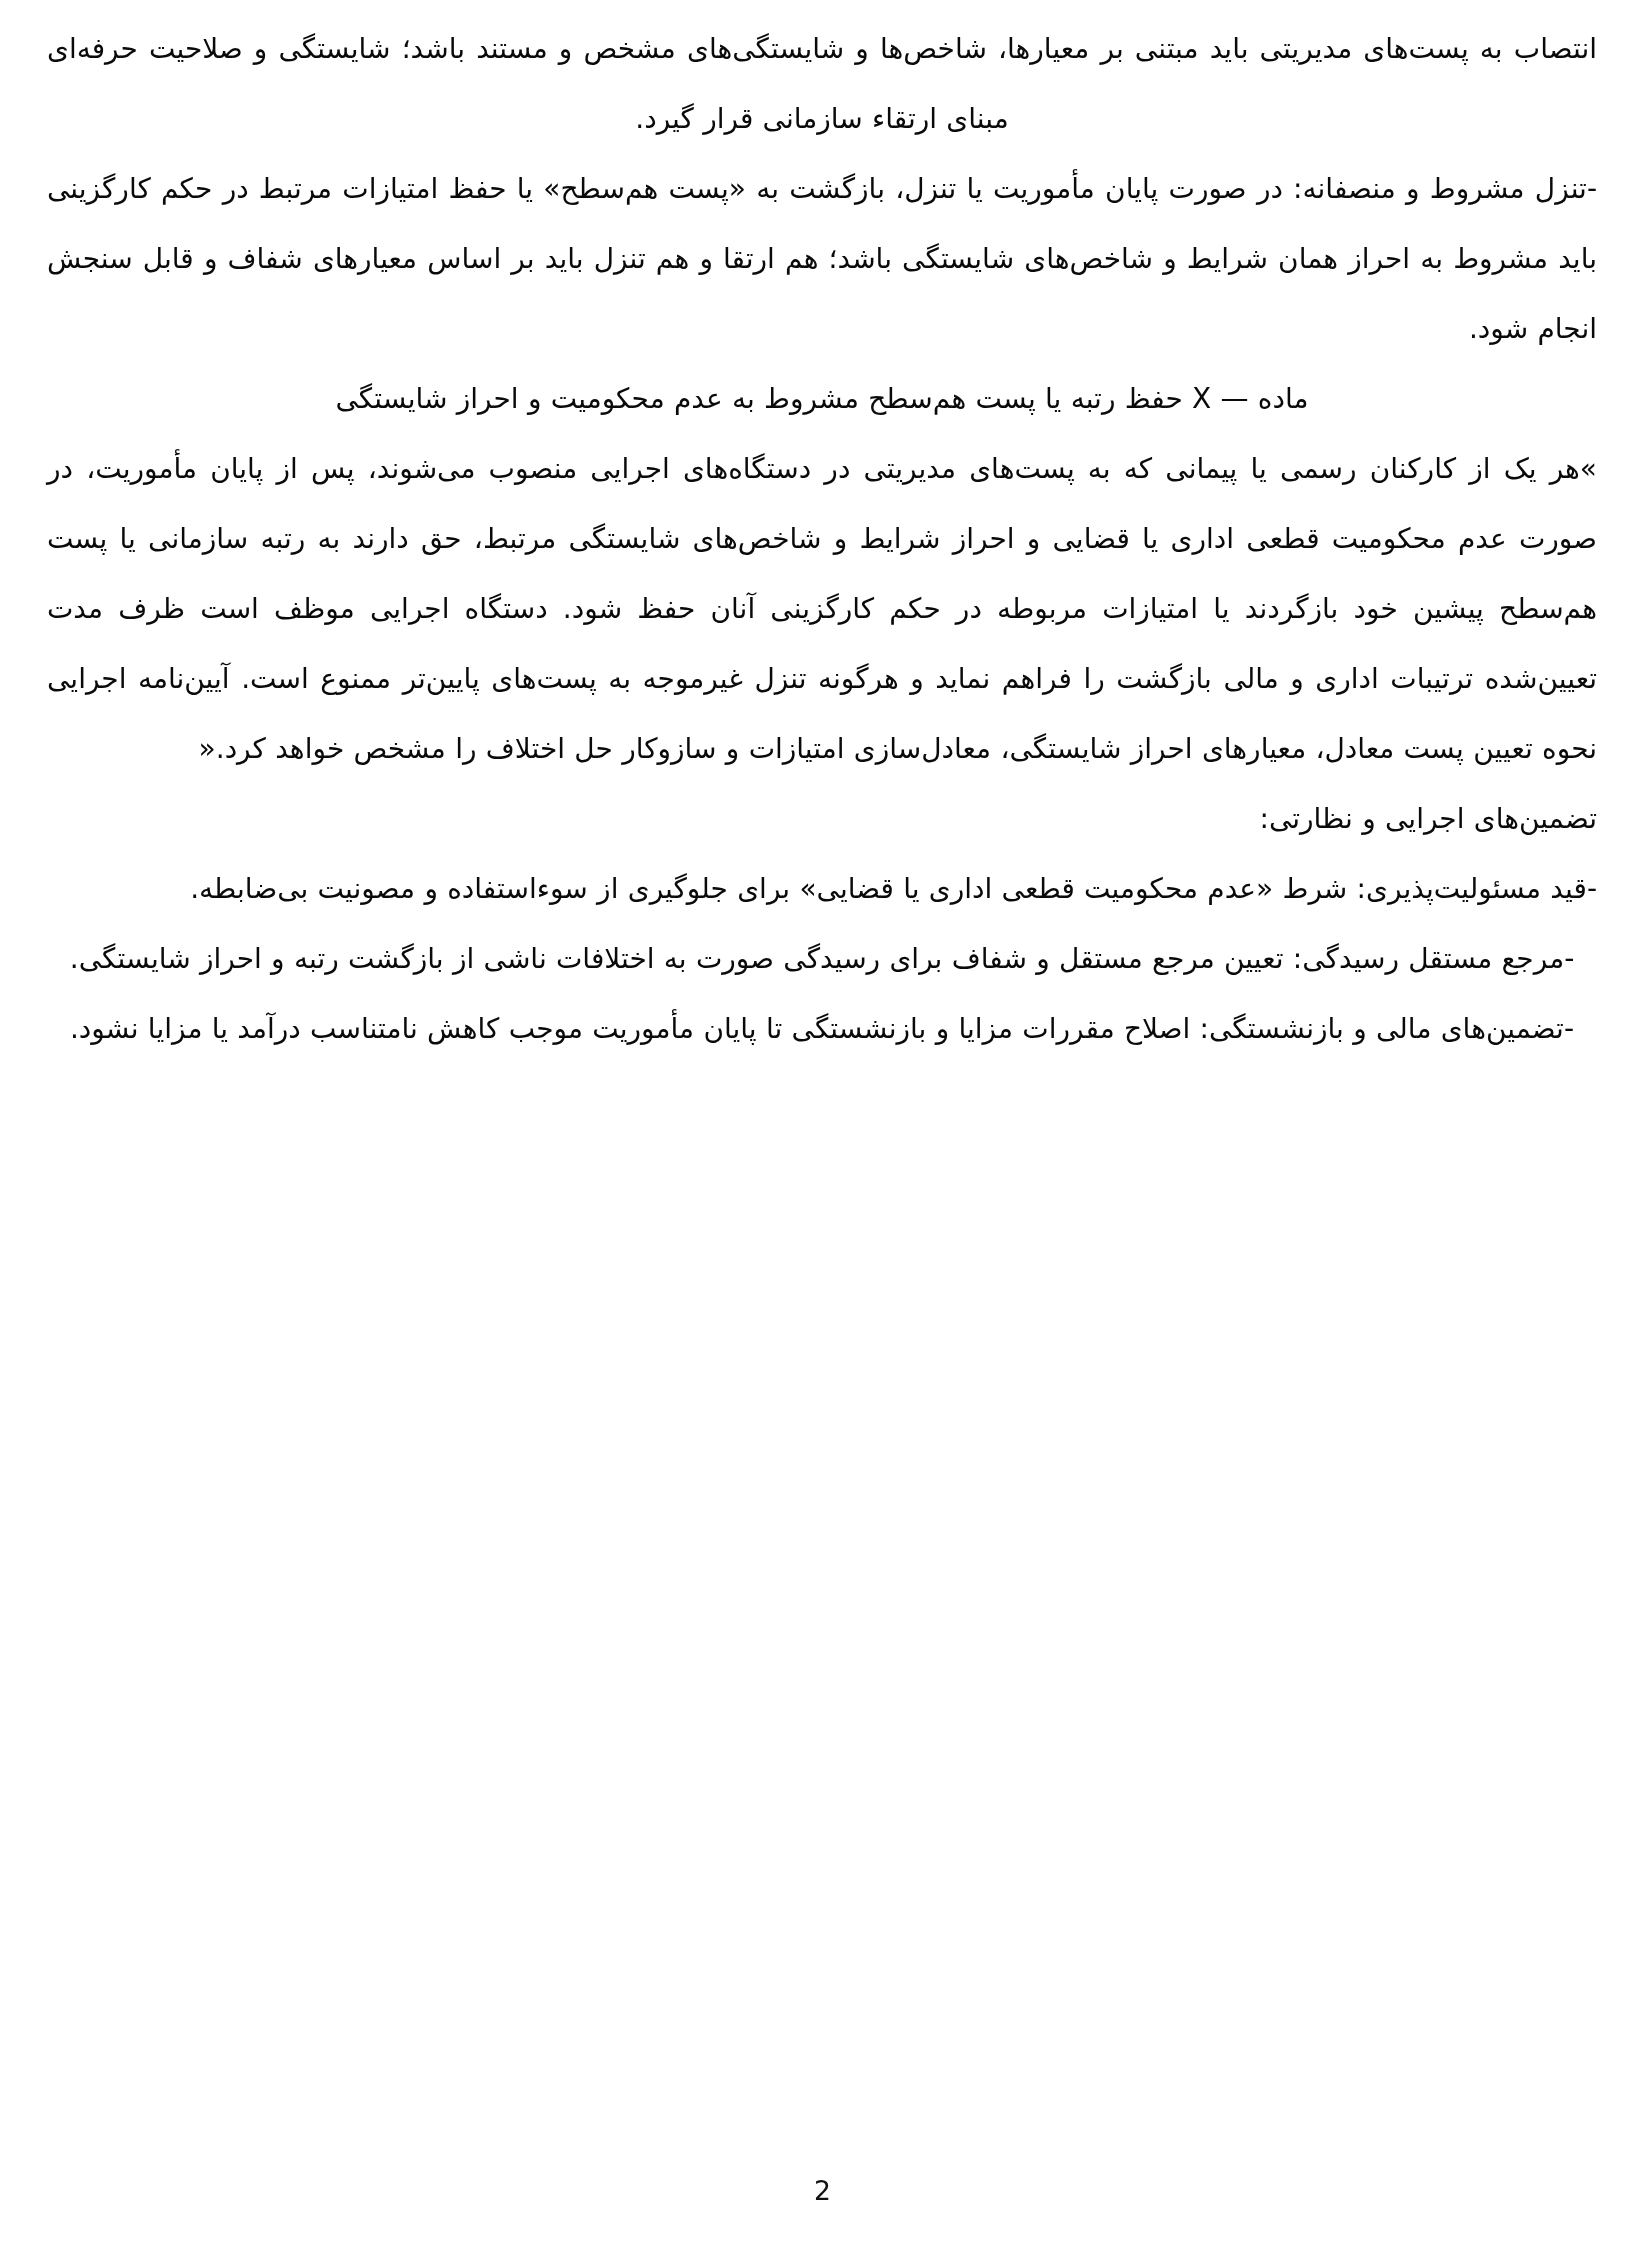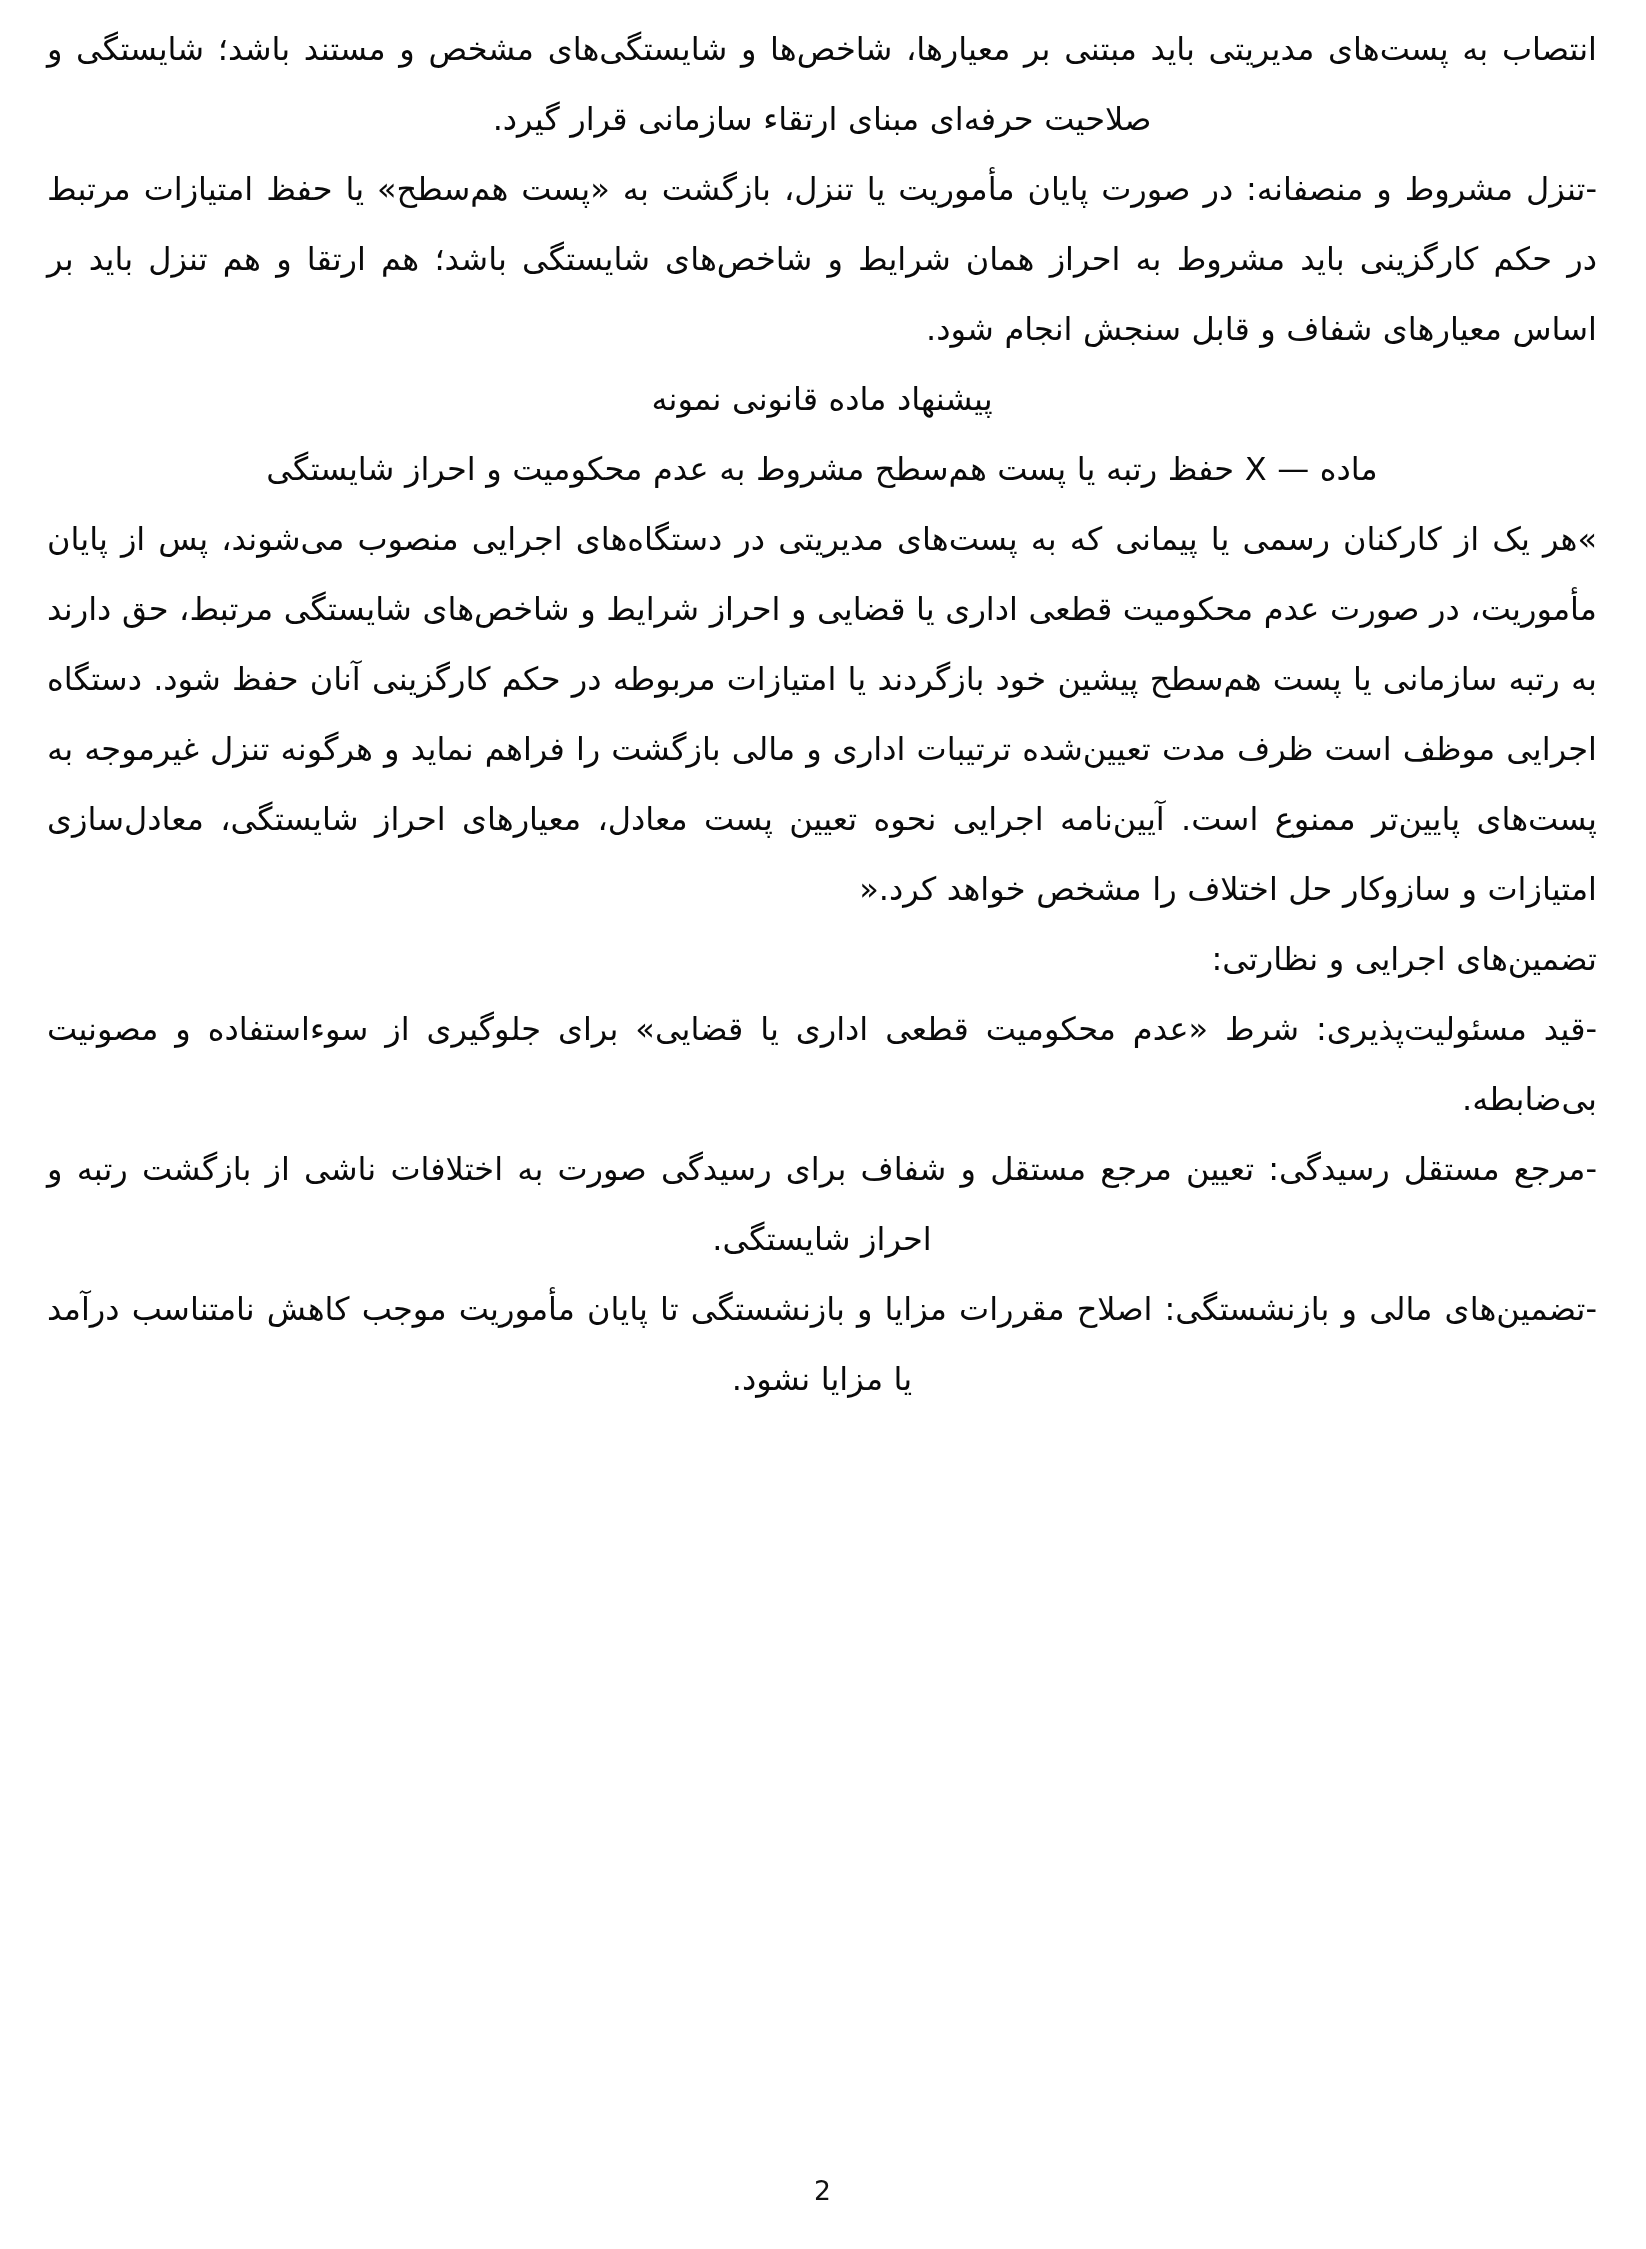--- a/index.html
+++ b/index.html
@@ -17,21 +17,21 @@
     padding: 14px 49px 0 49px;
     font-family: "DejaVu Sans", "Liberation Sans", sans-serif;
     color: #0a0a0a;
     direction: rtl;
   }
   .body-copy {
     width: 1550px;
     margin: 0 auto;
   }
   .para {
-    font-size: 32px;
+    font-size: 28px;
     line-height: 70px;
     text-align: justify;
     text-align-last: left;
     direction: rtl;
     unicode-bidi: isolate;
     margin: 0;
     padding: 0;
     letter-spacing: 0;
     word-spacing: 0.4px;
   }
@@ -73,21 +73,20 @@
 </head>
 <body>
 
 <div class="page">
   <div class="body-copy">
 
     <p class="para centered-tail">انتصاب به پست‌های مدیریتی باید مبتنی بر معیارها، شاخص‌ها و شایستگی‌های مشخص و مستند باشد؛ شایستگی و صلاحیت حرفه‌ای مبنای ارتقاء سازمانی قرار گیرد.</p>
 
     <p class="para right-tail">-تنزل مشروط و منصفانه: در صورت پایان مأموریت یا تنزل، بازگشت به «پست هم‌سطح» یا حفظ امتیازات مرتبط در حکم کارگزینی باید مشروط به احراز همان شرایط و شاخص‌های شایستگی باشد؛ هم ارتقا و هم تنزل باید بر اساس معیارهای شفاف و قابل سنجش انجام شود.</p>
 
-    <p class="para indented-heading">پیشنهاد ماده قانونی نمونه</p>
 
     <p class="para indented-heading">
       <span>ماده — </span><span class="latin">X</span><span> حفظ رتبه یا پست هم‌سطح مشروط به عدم محکومیت و احراز شایستگی</span>
     </p>
 
     <p class="para right-tail">»هر یک از کارکنان رسمی یا پیمانی که به پست‌های مدیریتی در دستگاه‌های اجرایی منصوب می‌شوند، پس از پایان مأموریت، در صورت عدم محکومیت قطعی اداری یا قضایی و احراز شرایط و شاخص‌های شایستگی مرتبط، حق دارند به رتبه سازمانی یا پست هم‌سطح پیشین خود بازگردند یا امتیازات مربوطه در حکم کارگزینی آنان حفظ شود. دستگاه اجرایی موظف است ظرف مدت تعیین‌شده ترتیبات اداری و مالی بازگشت را فراهم نماید و هرگونه تنزل غیرموجه به پست‌های پایین‌تر ممنوع است. آیین‌نامه اجرایی نحوه تعیین پست معادل، معیارهای احراز شایستگی، معادل‌سازی امتیازات و سازوکار حل اختلاف را مشخص خواهد کرد.«</p>
 
     <p class="para short">تضمین‌های اجرایی و نظارتی:</p>
 
 

